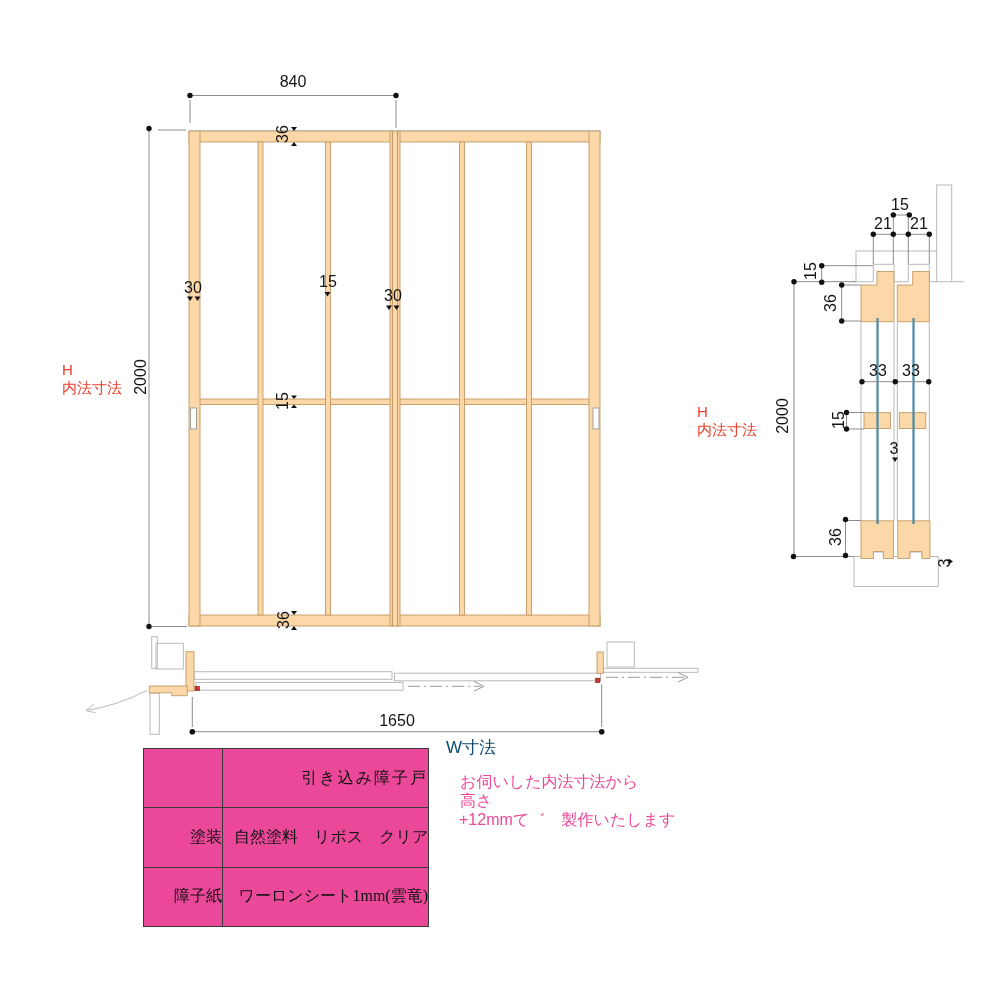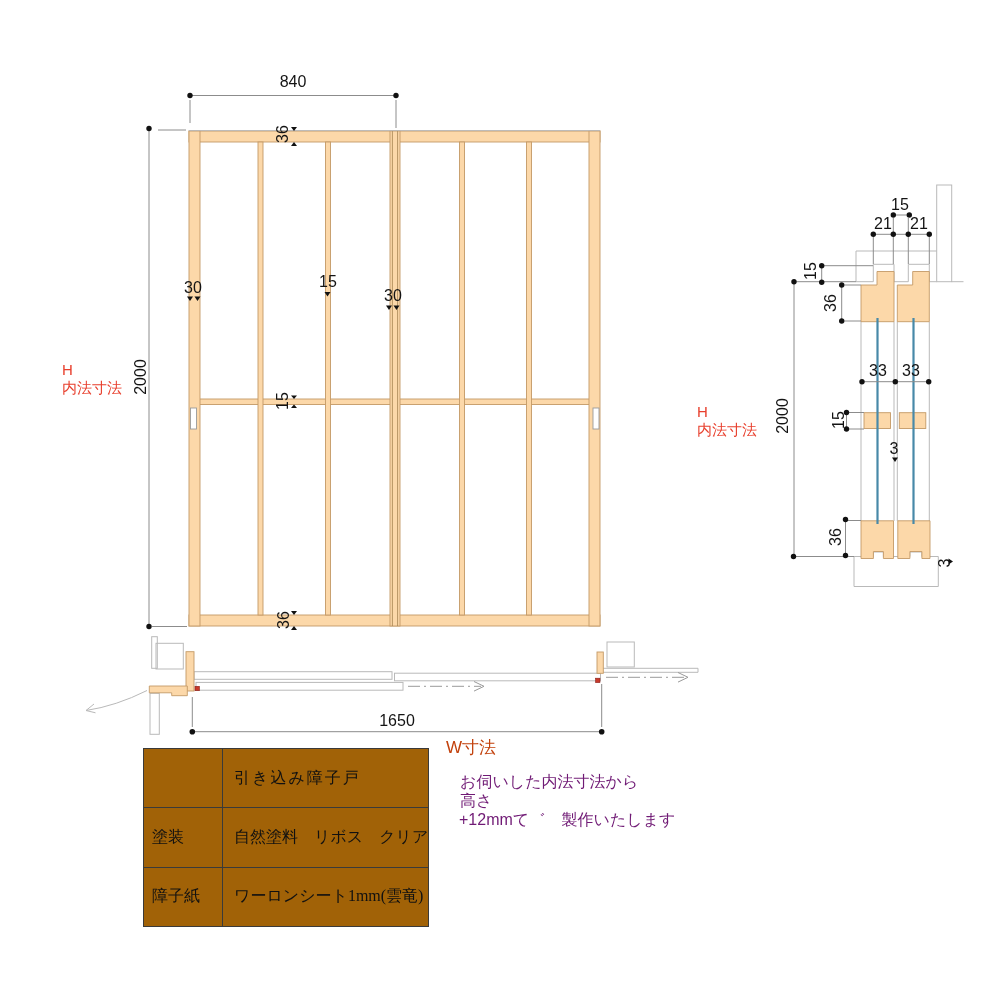--- a/index.html
+++ b/index.html
@@ -2,24 +2,24 @@
 <html><head>
 <meta charset="utf-8">
 <style>
   html,body{margin:0;padding:0;background:#ffffff;}
   .canvas{position:relative;width:1000px;height:1000px;background:#fff;overflow:hidden;
           font-family:"Liberation Sans",sans-serif;color:#111;}
   svg{position:absolute;left:0;top:0;}
   .dim{position:absolute;font-size:16px;line-height:16px;text-align:center;color:#141414;white-space:nowrap;}
   .vdim{transform:rotate(-90deg);}
   .hlabel{position:absolute;font-size:15px;line-height:18px;color:#E8402E;white-space:nowrap;}
-  .wlabel{position:absolute;font-size:17px;line-height:17px;color:#c2410c;white-space:nowrap;}
-  .note{position:absolute;font-size:16px;line-height:19px;color:#701a75;white-space:nowrap;text-align:center;}
+  .wlabel{position:absolute;font-size:17px;line-height:17px;color:#0c4a6e;white-space:nowrap;}
+  .note{position:absolute;font-size:16px;line-height:19px;color:#ec4899;white-space:nowrap;text-align:center;}
   table.spec{position:absolute;left:143px;top:748px;width:285px;height:179px;border-collapse:collapse;
-             table-layout:fixed;background:#a16207;}
+             table-layout:fixed;background:#ec4899;text-align:right;}
   table.spec td{border:1px solid #3a3a3a;padding:0 0 0 8px;vertical-align:middle;
                 font-family:"Liberation Serif",serif;font-size:16px;color:#111;white-space:nowrap;overflow:hidden;}
   table.spec td.val{padding-left:11px;}
   td.title{font-size:19px;letter-spacing:2px;}
   td.goth{font-family:"Liberation Sans",sans-serif;font-size:14px;}
 </style>
 </head>
 <body>
 
 <div class="canvas">

